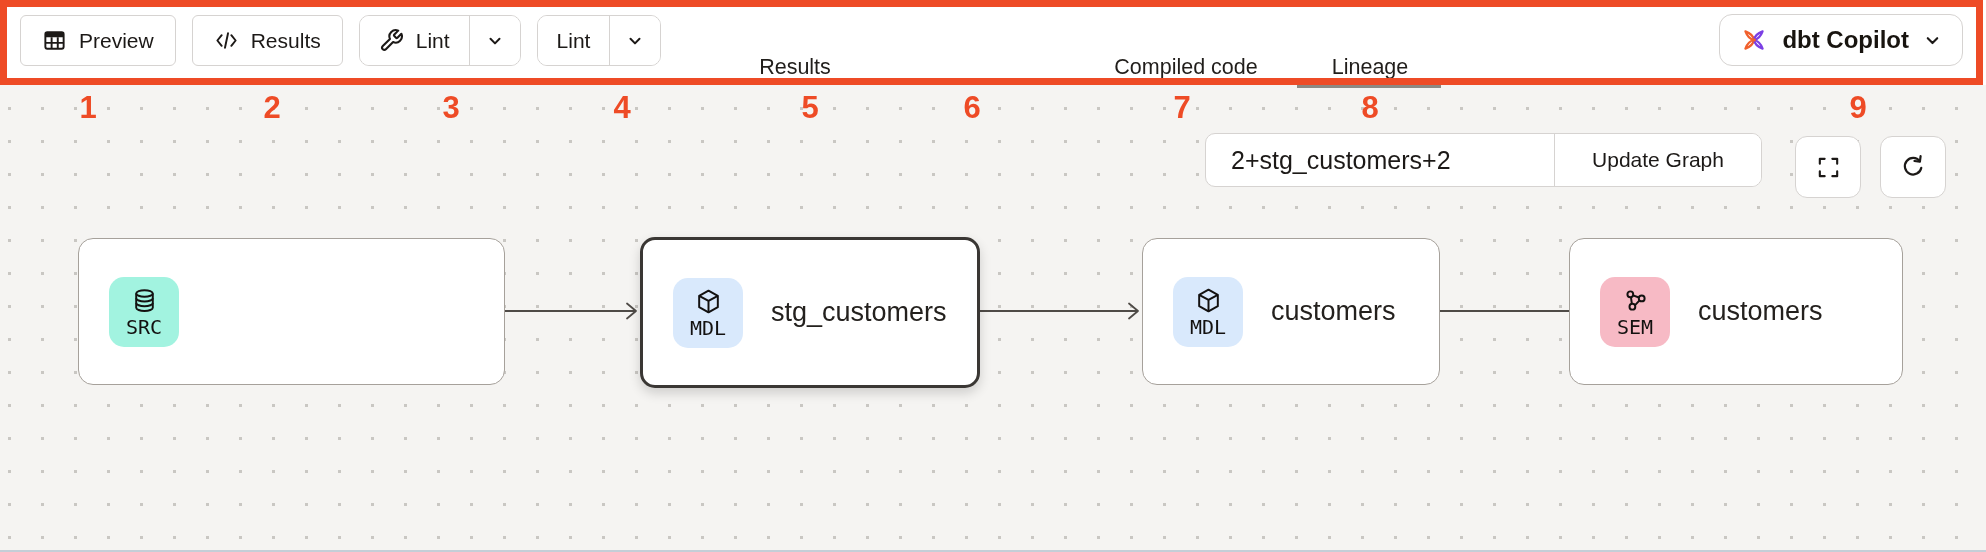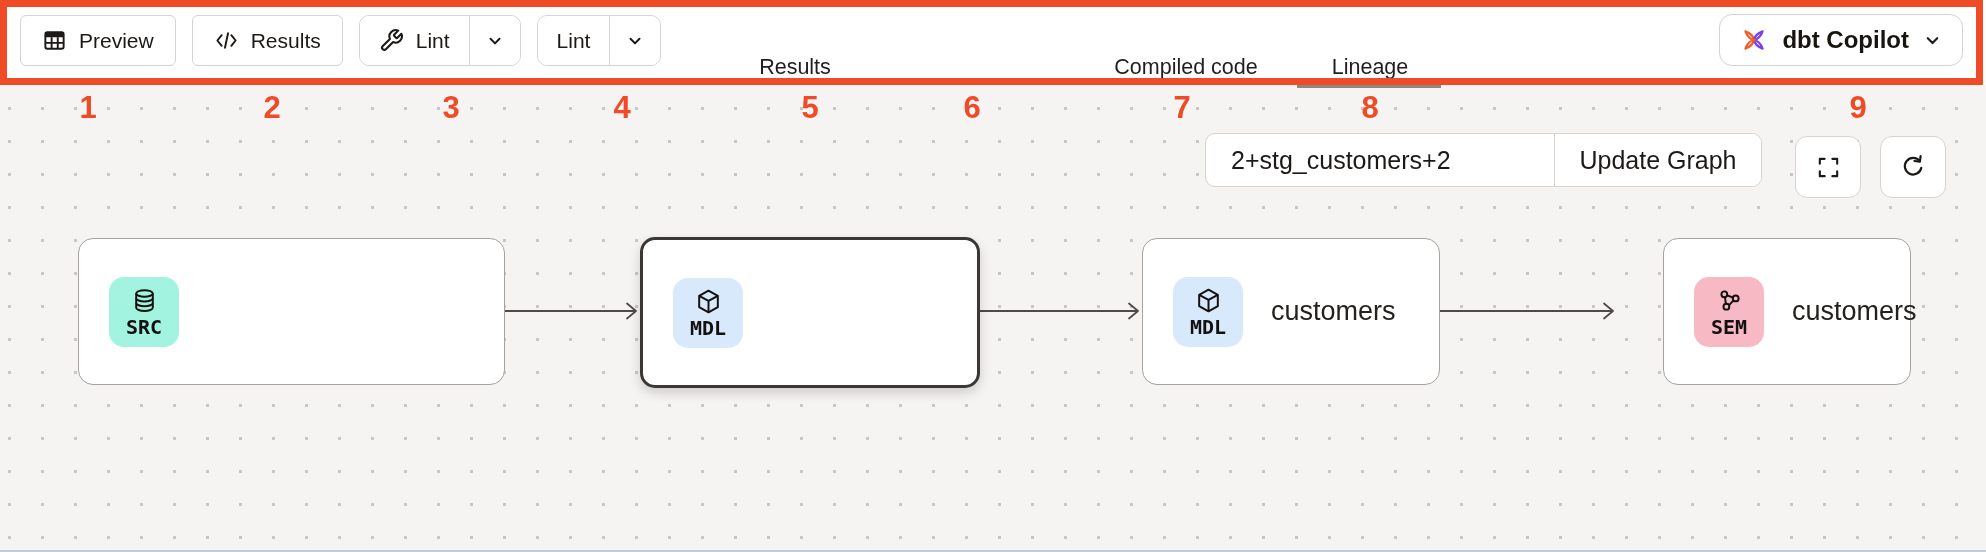--- a/index.html
+++ b/index.html
@@ -50,37 +50,37 @@
     background-image:radial-gradient(circle, #c9c7c3 1.6px, transparent 1.8px);
     background-size:33px 33px; background-position:26px 7px;
   }
   .edges { position:absolute; left:0; top:0; width:1986px; height:467px; pointer-events:none; }
 
   .selector {
     position:absolute; left:1205px; top:48px; width:557px; height:54px;
     background:#fff; border:1.5px solid #d6d3d1; border-radius:10px; display:flex;
   }
   .selector-input { flex:1; display:flex; align-items:center; padding-left:25px; font-size:25px; color:#1c1917; border-right:1.5px solid #d6d3d1; }
-  .selector-btn { width:206px; display:flex; align-items:center; justify-content:center; font-size:25px; font-weight:500; background:#fff; border-radius:0 9px 9px 0; }
+  .selector-btn { width:206px; display:flex; align-items:center; justify-content:center; font-size:21px; font-weight:500; background:#fff; border-radius:0 9px 9px 0; }
   .icon-btn {
     position:absolute; top:51px; width:66px; height:62px;
     background:#fff; border:1.5px solid #d6d3d1; border-radius:12px;
     display:flex; align-items:center; justify-content:center;
   }
 
   
   .node {
     position:absolute; top:153px; height:147px; background:#fff;
     border:1.5px solid #a6a19b; border-radius:15px;
     display:flex; align-items:center; gap:28px; padding-left:30px;
   }
   .node.selected { top:152px; height:151px; border:3px solid #3a3734; box-shadow:0 5px 12px rgba(0,0,0,0.16); }
   .badge {
     width:70px; height:70px; border-radius:15px; flex:none;
-    display:flex; flex-direction:column; align-items:center; justify-content:center; color:#131110;font-weight:bold;
+    display:flex; flex-direction:column; align-items:center; justify-content:center; color:#131110;
   }
   .badge svg { width:29px; height:29px; }
   .badge-label { font-family:"DejaVu Sans Mono", monospace; font-size:20px; line-height:1.1; margin-top:1px; color:#131110; }
   .node-label { font-size:27px; color:#24211e; white-space:nowrap; }
 
   .bottom-edge { position:absolute; left:0; bottom:0; width:100%; height:2px; background:#c4ced7; z-index:4; }
 </style>
 </head>
 <body>
 
@@ -215,36 +215,37 @@
   <div class="node selected" style="left:640px; width:340px">
     <div class="badge" style="background: rgb(217, 233, 252);">
       <svg viewBox="0 0 28 28">
         <g fill="none" stroke="#131110" stroke-width="1.9" stroke-linejoin="round">
           <path d="M14 3.5 L23 8.5 V19.5 L14 24.5 L5 19.5 V8.5 Z"></path>
           <path d="M5 8.5 L14 13.5 L23 8.5 M14 13.5 V24.5"></path>
         </g>
       </svg>
       <span class="badge-label">MDL</span>
     </div>
+    <span class="node-label">stg_customers</span>
   </div>
 
   <div class="node" style="left:1142px; width:298px">
     <div class="badge" style="background: rgb(217, 233, 252);">
       <svg viewBox="0 0 28 28">
         <g fill="none" stroke="#131110" stroke-width="1.9" stroke-linejoin="round">
           <path d="M14 3.5 L23 8.5 V19.5 L14 24.5 L5 19.5 V8.5 Z"></path>
           <path d="M5 8.5 L14 13.5 L23 8.5 M14 13.5 V24.5"></path>
         </g>
       </svg>
       <span class="badge-label">MDL</span>
     </div>
     <span class="node-label">customers</span>
   </div>
 
-  <div class="node" style="left:1663px; width:248px">
+  <div class="node" style="left:1569px; width:334px">
     <div class="badge" style="background: rgb(247, 186, 197);">
       <svg viewBox="0 0 28 28">
         <g fill="none" stroke="#131110" stroke-width="1.9">
           <circle cx="9" cy="8" r="2.8"></circle>
           <circle cx="20" cy="12" r="2.8"></circle>
           <circle cx="11" cy="20" r="2.8"></circle>
           <path d="M11.7 9 L17.3 11.1 M9.6 10.7 L10.5 17.3 M13.4 18.7 L17.9 13.9"></path>
         </g>
       </svg>
       <span class="badge-label">SEM</span>

